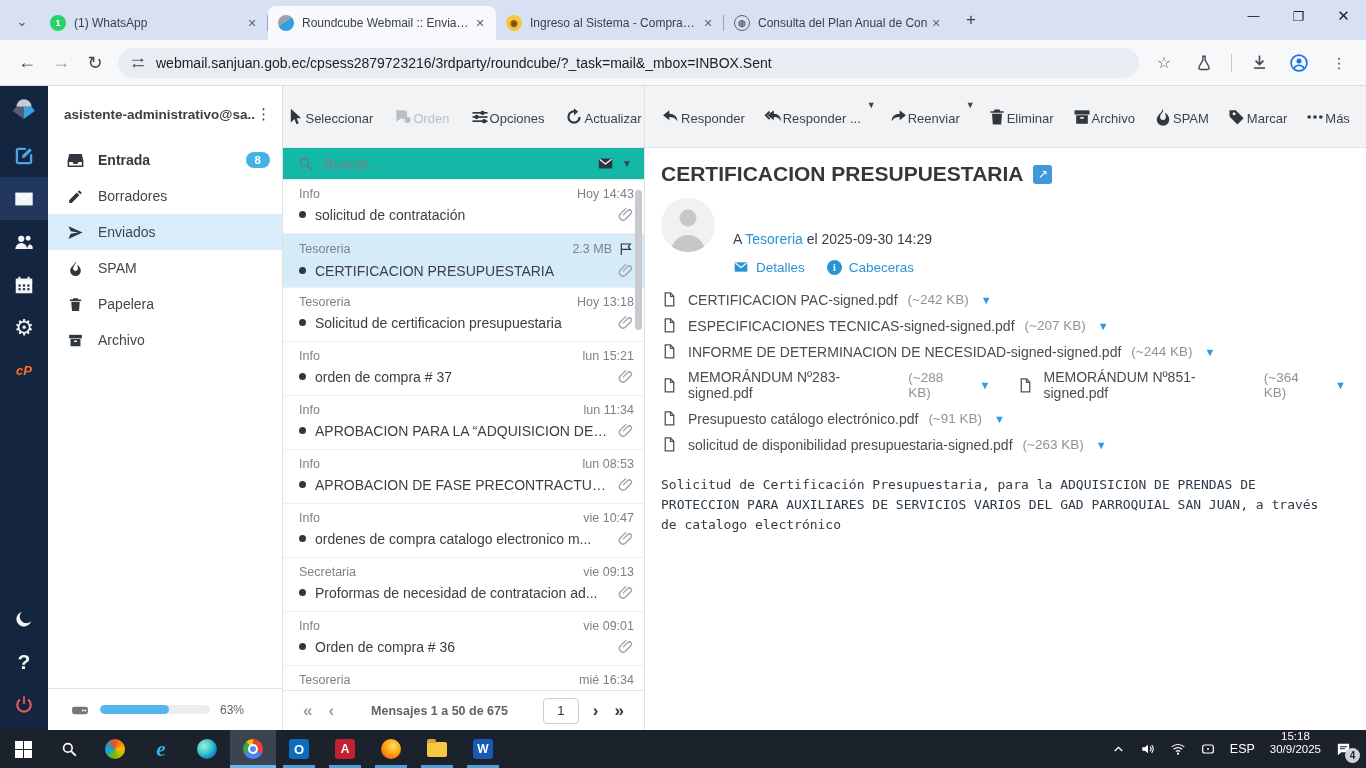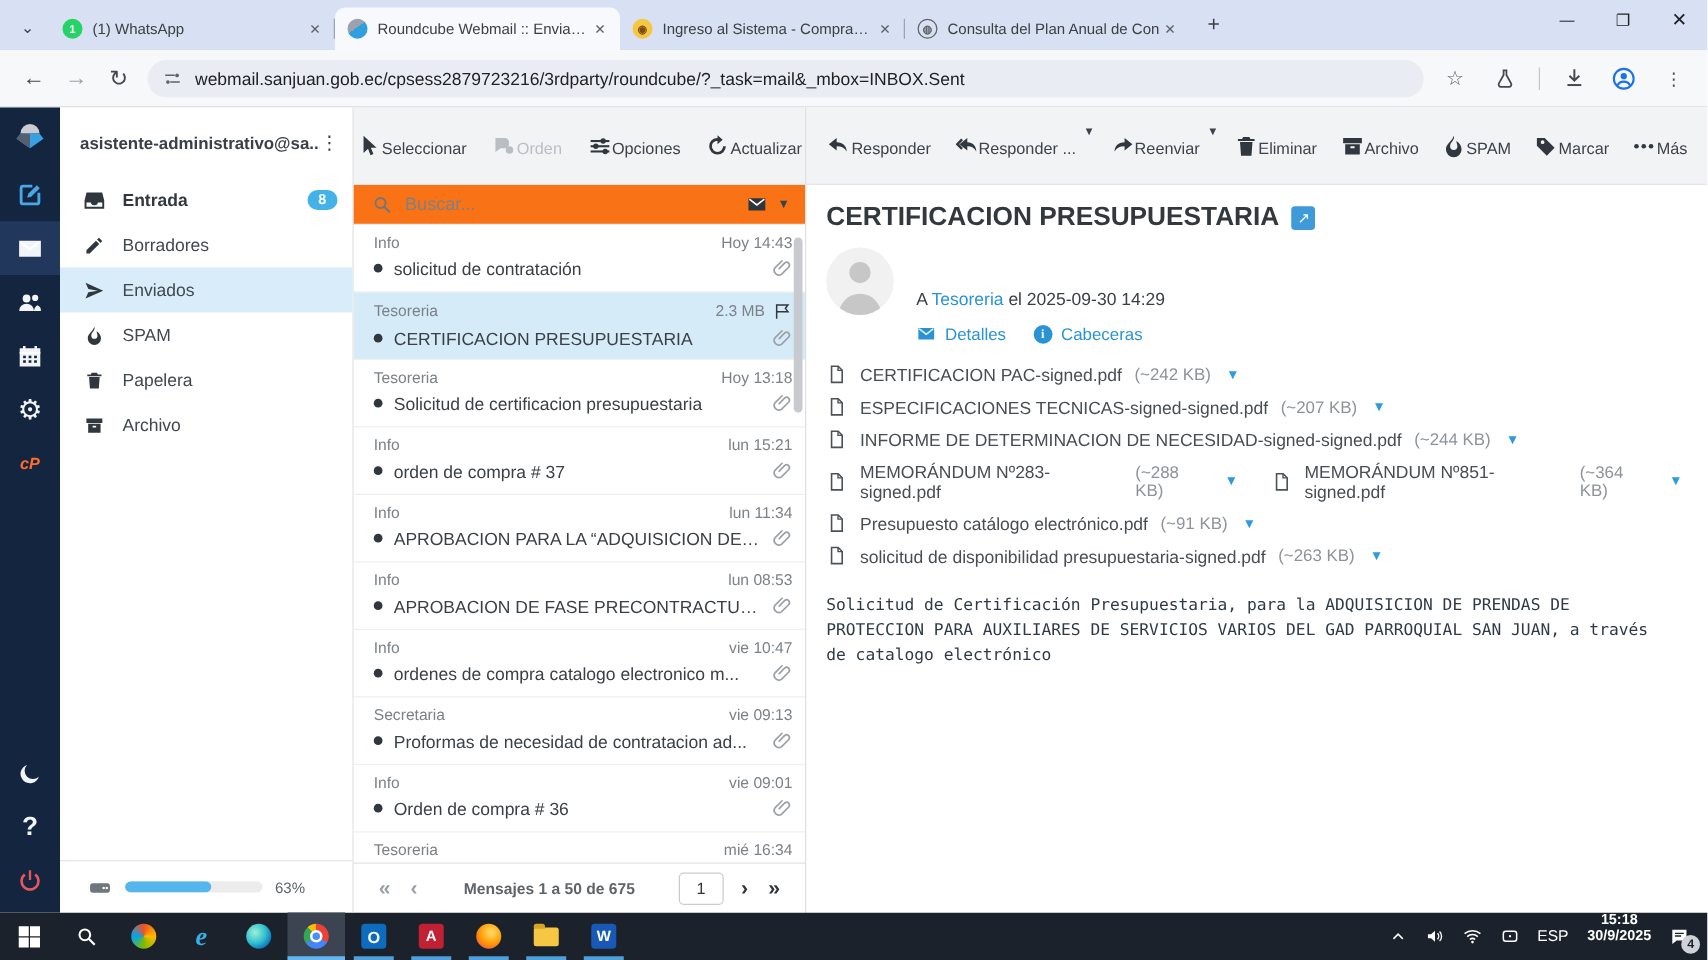--- a/index.html
+++ b/index.html
@@ -57,21 +57,21 @@
   .quota .pct { font-size:12px; color:#5f6568; }
 
   .listcol { width:362px; border-right:1px solid #e0e0e0; display:flex; flex-direction:column; flex:0 0 362px; position:relative; }
   .band { height:62px; background:#f2f3f5; border-bottom:1px solid #e3e5e8; display:flex; align-items:center; justify-content:center; gap:4px; flex:0 0 62px; }
   .tbtn { display:flex; flex-direction:row; align-items:center; justify-content:center; padding:4px 8px; color:#30373e; }
   .tbtn .tlab { font-size:13px; margin-top:3px; color:#3c434a; }
   .tbtn.disabled { color:#b9bec4; }
   .tbtn.disabled .tlab { color:#b9bec4; }
   .tcaret { font-size:9px; color:#3c434a; align-self:flex-start; margin:14px 2px 0 -4px; }
 
-  .searchrow { height:32px; border-bottom:1px solid #ececec; display:flex; align-items:center; padding:0 12px 0 14px; background:#f97316; flex:0 0 32px; }
+  .searchrow { height:32px; border-bottom:1px solid #ececec; display:flex; align-items:center; padding:0 12px 0 14px; background:#14b8a6; flex:0 0 32px; }
   .searchrow .q { color:#6f767d; margin-right:10px; }
   .searchrow input { border:none; outline:none; flex:1; font-size:14.5px; color:#444; background:transparent; font-family:"Liberation Sans",sans-serif; }
   .searchrow input::placeholder { color:#7a8187; }
   .searchrow .mailic { color:#2e353c; margin-right:8px; }
   .searchrow .sdown { font-size:10px; color:#3c434a; }
 
   .messages { flex:1; overflow:hidden; background:#fff; }
   .msg { height:54px; padding:7px 10px 0 16px; border-bottom:1px solid #efefef; }
   .msg.selected { background:#d6ebf8; }
   .mline1 { display:flex; align-items:center; font-size:12.5px; color:#7b8288; }
@@ -114,21 +114,21 @@
   .mailbody { margin-top:22px; font-family:"DejaVu Sans Mono","Liberation Mono",monospace; font-size:13px; line-height:20px; color:#2e3b47; max-width:680px; }
 
   
   .taskbar { height:38px; background:#1c222b; display:flex; align-items:stretch; color:#fff; }
   .tslot { width:46px; display:flex; align-items:center; justify-content:center; position:relative; }
   .tslot.running::after { content:""; position:absolute; bottom:0; left:7px; right:7px; height:3px; background:#4f9fd8; }
   .tslot.chrome-active { background:#3c4451; }
   .tslot.chrome-active::after { left:0; right:0; background:#63b6f0; }
   .tray { margin-left:auto; display:flex; align-items:flex-start; gap:0; padding-right:2px; }
   .trayit { padding:0 7px; display:flex; align-items:center; justify-content:center; color:#fff; font-size:12px; height:100%; }
-  .clock { text-align:center; font-size:11.5px; line-height:13px; padding:0 8px;font-weight:bold; }
+  .clock { text-align:center; font-size:11.5px; line-height:13px; padding:0 8px; }
   .notif { position:relative; padding:0 12px 0 6px; }
   .notif .nbadge { position:absolute; right:4px; bottom:5px; width:15px; height:15px; border-radius:50%; background:#cfd3d8; color:#1c222b; font-size:10px; font-weight:bold; display:flex; align-items:center; justify-content:center; }
 
   
   .fav.wa { background:#25d366; }
   .fav.rc { background:linear-gradient(145deg,#9aa3ad 45%,#2f9fe0 45%); }
   .fav.ec { background:#f5c63f; color:#7a4b12; }
   .fav.gl { background:transparent; color:#5f6368; border:1.5px solid #5f6368; }
 
   

